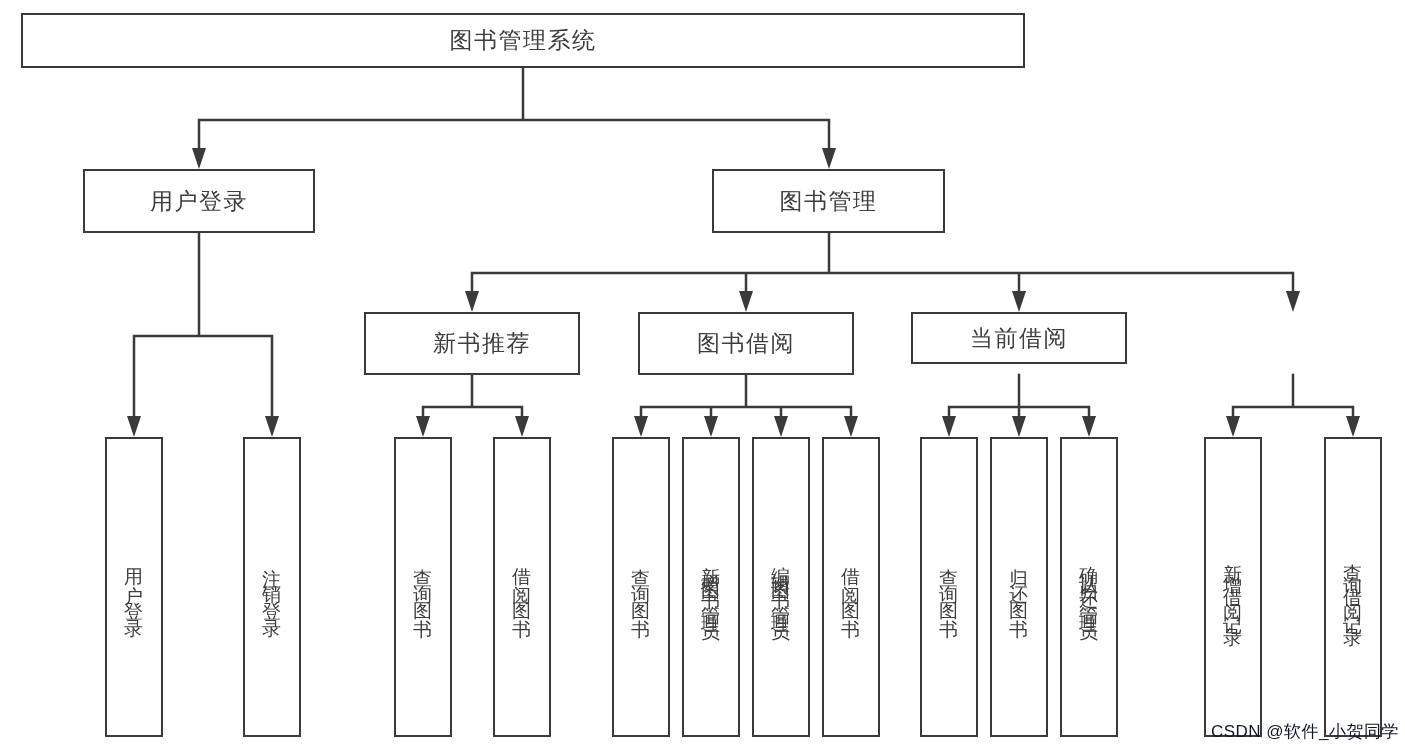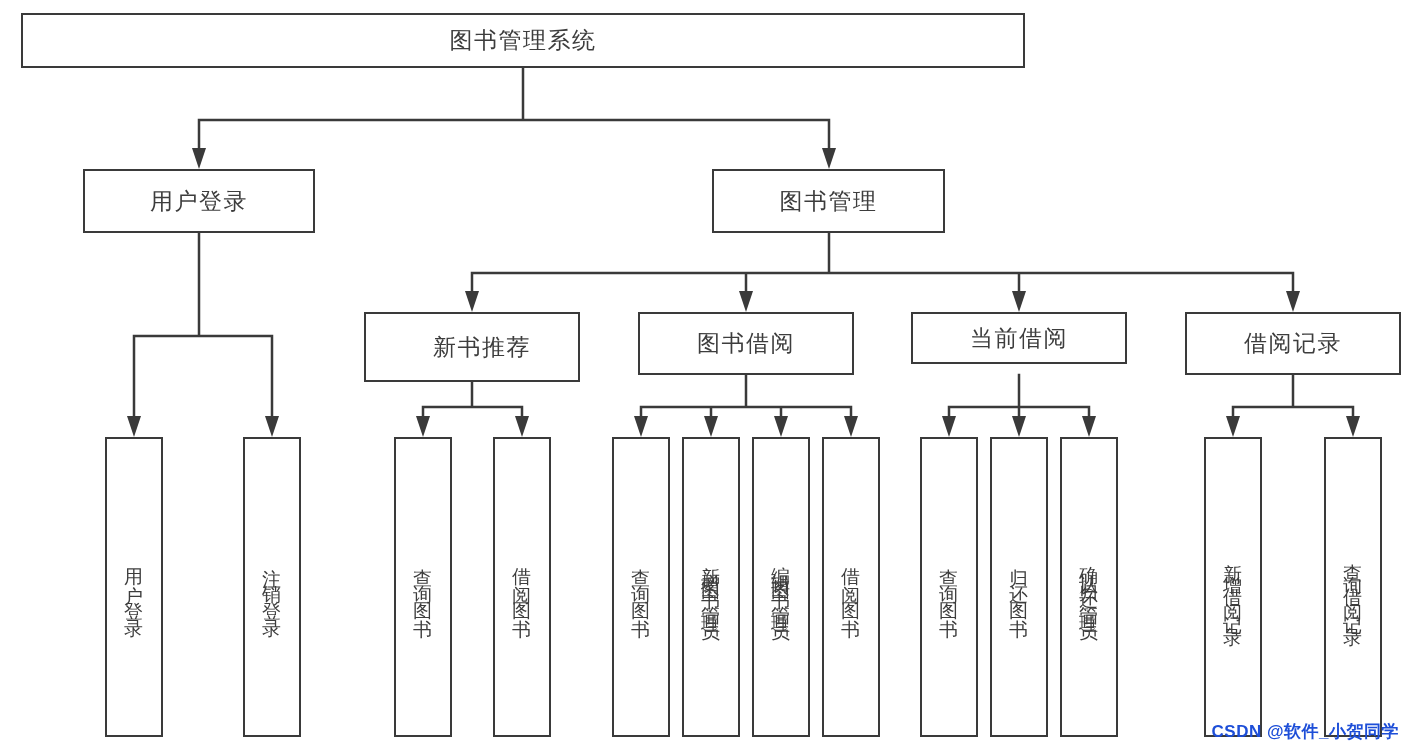--- a/index.html
+++ b/index.html
@@ -36,25 +36,24 @@
   .s4 .lbl{letter-spacing:17px;}
   .s6 .lbl{letter-spacing:13px;}
   .s9 .lbl{letter-spacing:8px;}
   .ln{stroke:#3a3a3a;stroke-width:2.5;fill:none;stroke-linecap:square;}
   .ah{fill:#3a3a3a;stroke:none;}
   #watermark{
     position:absolute;
     right:6px;
     bottom:4px;
     font-size:17px;
-    color:#1d4ed8;
+    color:#0f172a;
     letter-spacing:0.5px;
     z-index:3;
     white-space:nowrap;
-    font-weight:bold;
   }
 </style>
 </head>
 <body>
 
 <div id="canvas">
 
   <svg id="wires" viewBox="0 0 1405 747" xmlns="http://www.w3.org/2000/svg">
     <path class="ln" d="M523,68 V120 M199,120 H829 M199,120 V151 M829,120 V151
                         M199,233 V336 M134,336 H272 M134,336 V419 M272,336 V419
@@ -88,31 +87,28 @@
     <span class="lbl">图书管理系统</span>
   </div>
 
   <div class="node hbox" style="left:83px;top:169px;width:232px;height:64px;">
     <span class="lbl">用户登录</span>
   </div>
   <div class="node hbox" style="left:712px;top:169px;width:233px;height:64px;align-items:center;">
     <span class="lbl">图书管理</span>
   </div>
 
-  <div class="node hbox" style="left:364px;top:312px;width:216px;height:70px;padding-left:20px;">
+  <div class="node hbox" style="left:364px;top:312px;width:216px;height:63px;padding-left:20px;">
     <span class="lbl">新书推荐</span>
   </div>
   <div class="node hbox" style="left:638px;top:312px;width:216px;height:63px;text-align:right;">
     <span class="lbl">图书借阅</span>
   </div>
   <div class="node hbox" style="left:911px;top:312px;width:216px;height:52px;">
     <span class="lbl">当前借阅</span>
-  </div>
-  <div class="node hbox" style="left:1185px;top:312px;width:216px;height:63px;">
-    <span class="lbl">借阅记录</span>
   </div>
 
   <div class="node vbox s4" style="left:105px;top:437px;width:58px;height:300px;">
     <span class="lbl">用户登录</span>
   </div>
   <div class="node vbox s4" style="left:243px;top:437px;width:58px;height:300px;">
     <span class="lbl">注销登录</span>
   </div>
 
   <div class="node vbox s4" style="left:394px;top:437px;width:58px;height:300px;">

